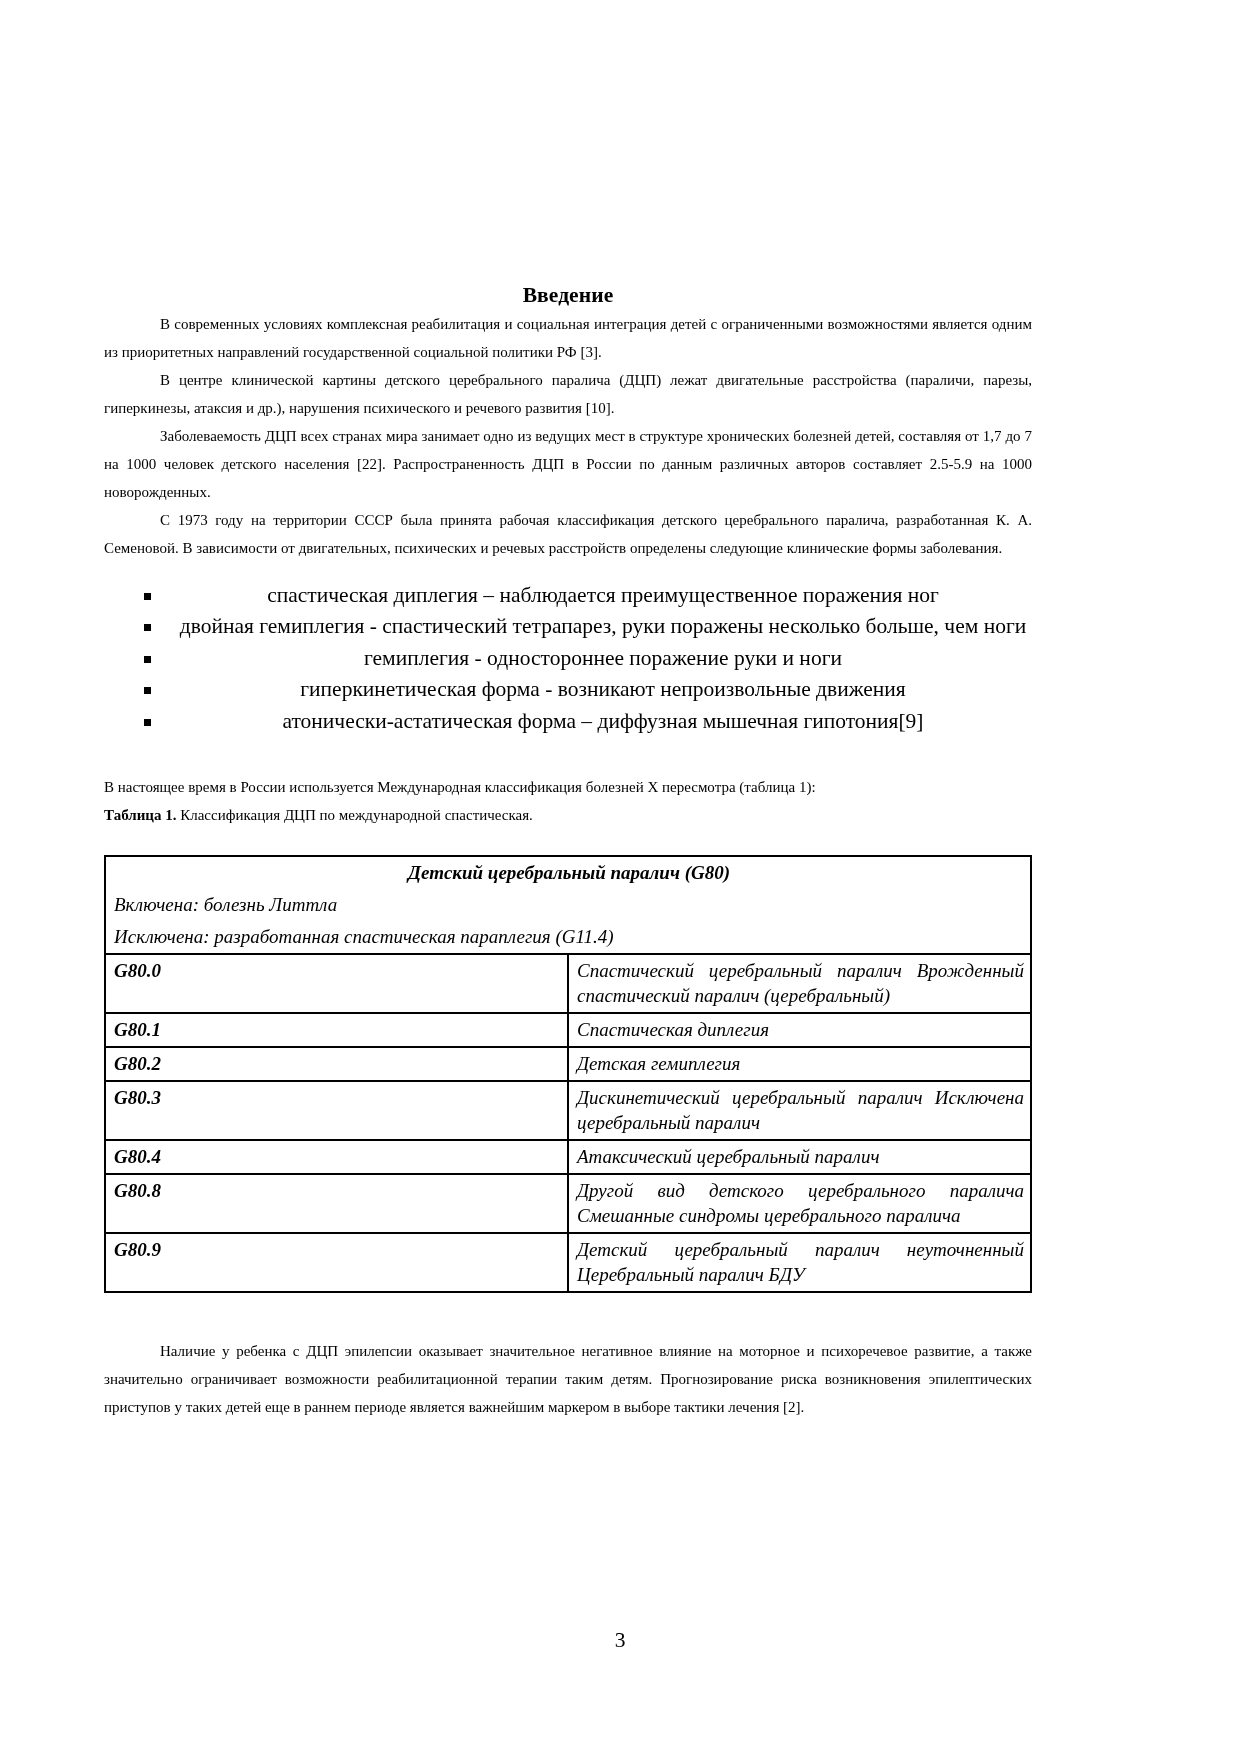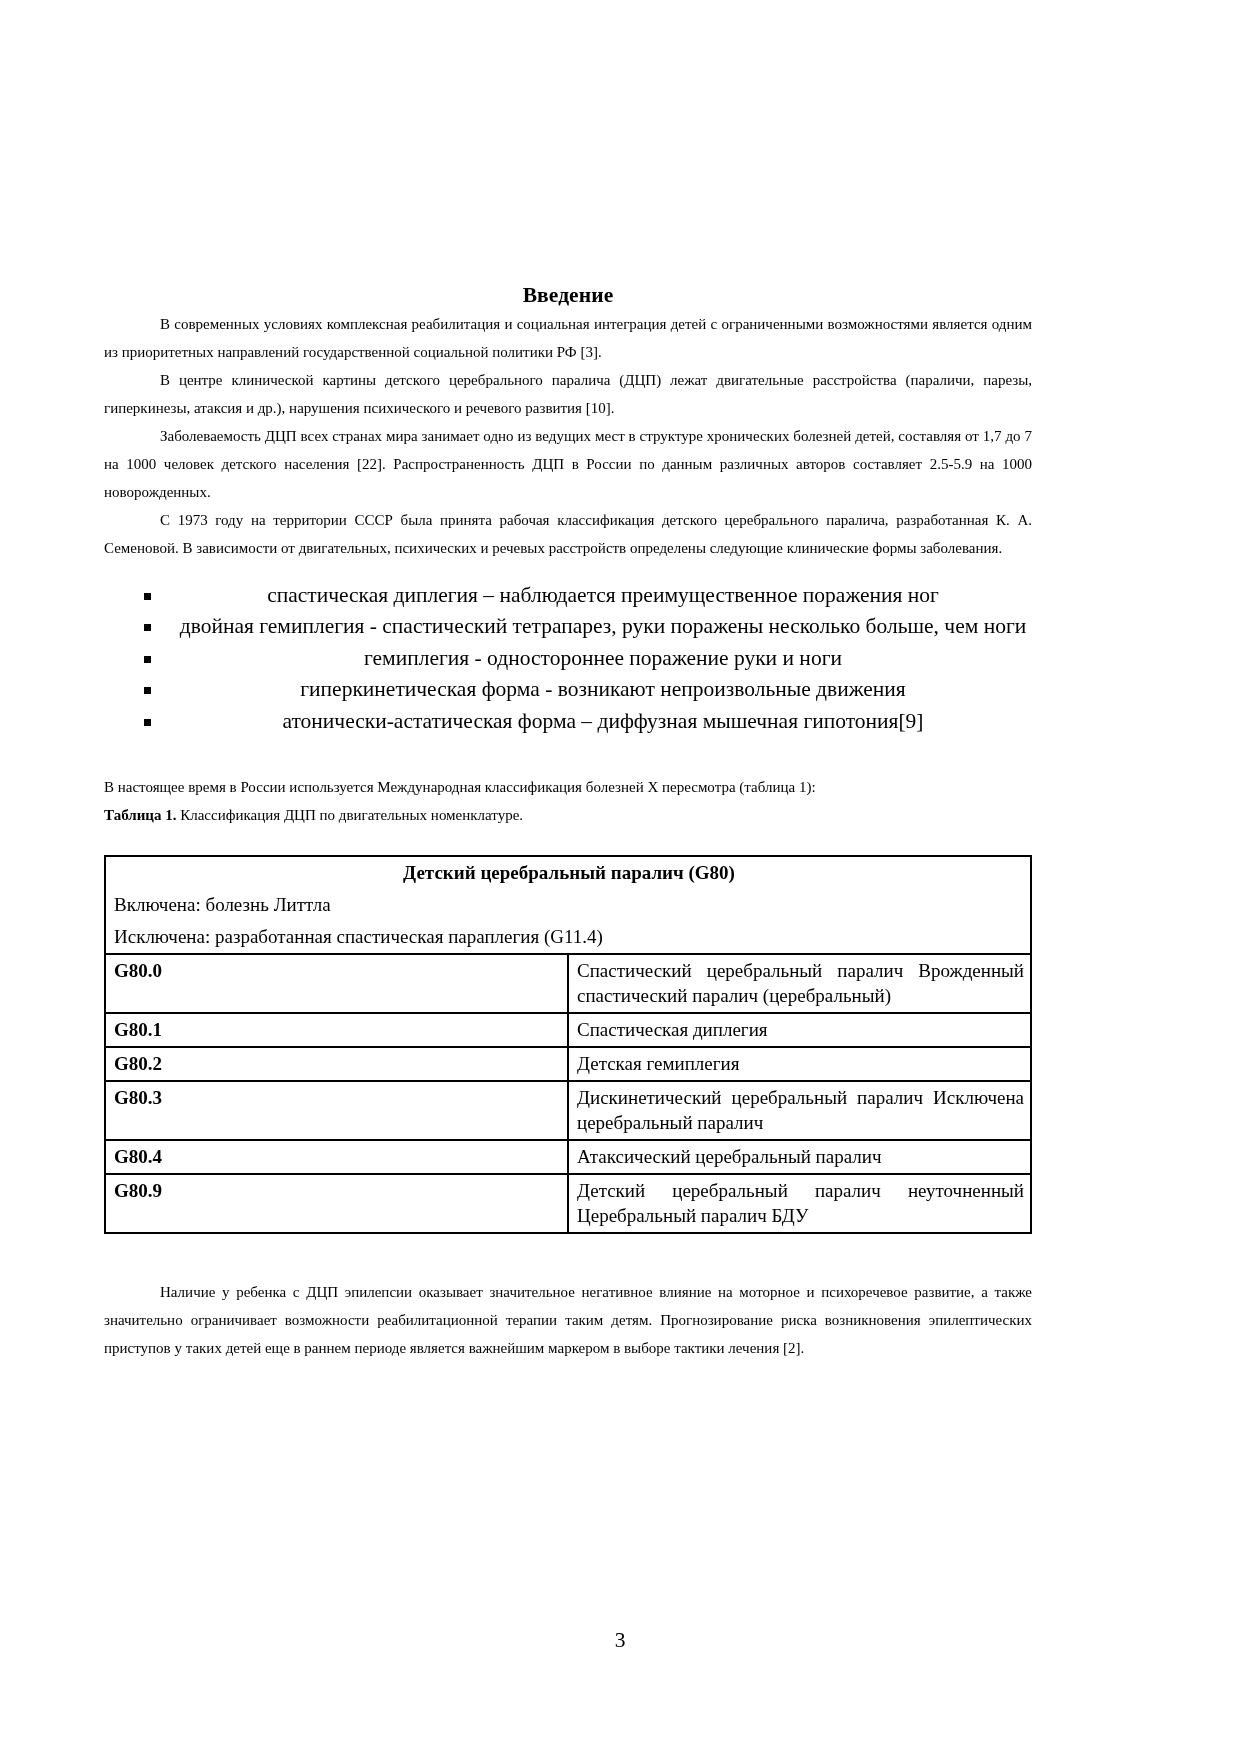--- a/index.html
+++ b/index.html
@@ -83,20 +83,21 @@
     border-collapse: collapse;
     width: 928px;
     table-layout: fixed;
     font-size: 19px;
     line-height: 25px;
   }
   table.cp-table td {
     border: 2px solid #000000;
     vertical-align: top;
     padding: 3px 6px 4px 8px;
+    font-style: italic;
   }
   td.tbl-title {
     text-align: center;
     font-weight: bold;
     border-bottom: none !important;
   }
   td.tbl-note {
     border-top: none !important;
     border-bottom: none !important;
     text-align: left;
@@ -145,21 +146,21 @@
       <li><span class="sq-bullet"></span><span>двойная гемиплегия - спастический тетрапарез, руки поражены несколько больше, чем ноги</span></li>
       <li><span class="sq-bullet"></span><span>гемиплегия - одностороннее поражение руки и ноги</span></li>
       <li><span class="sq-bullet"></span><span>гиперкинетическая форма - возникают непроизвольные движения</span></li>
       <li><span class="sq-bullet"></span><span>атонически-астатическая форма – диффузная мышечная гипотония[9]</span></li>
     </ul>
 
     <div class="gap-after-list"></div>
 
     <p class="body-par noindent">В настоящее время в России используется Международная классификация болезней X пересмотра (таблица 1):</p>
 
-    <p class="body-par noindent"><b>Таблица 1.</b><span> Классификация ДЦП по двигательных номенклатуре.</span></p>
+    <p class="body-par noindent"><b>Таблица 1.</b><span> Классификация ДЦП по международной спастическая.</span></p>
 
     <div class="gap-before-table"></div>
 
     <table class="cp-table">
       <tbody>
         <tr>
           <td class="tbl-title" colspan="2">Детский церебральный паралич (G80)</td>
         </tr>
         <tr>
           <td class="tbl-note" colspan="2">Включена: болезнь Литтла</td>
@@ -182,20 +183,24 @@
         </tr>
         <tr>
           <td class="code-cell">G80.3</td>
           <td class="desc-cell">Дискинетический церебральный паралич Исключена церебральный паралич</td>
         </tr>
         <tr>
           <td class="code-cell">G80.4</td>
           <td class="desc-cell">Атаксический церебральный паралич</td>
         </tr>
         <tr>
+          <td class="code-cell">G80.8</td>
+          <td class="desc-cell">Другой вид детского церебрального паралича Смешанные синдромы церебрального паралича</td>
+        </tr>
+        <tr>
           <td class="code-cell">G80.9</td>
           <td class="desc-cell">Детский церебральный паралич неуточненный Церебральный паралич БДУ</td>
         </tr>
       </tbody>
     </table>
 
     <div class="gap-after-table"></div>
 
     <p class="body-par">Наличие у ребенка с ДЦП эпилепсии оказывает значительное негативное влияние на моторное и психоречевое развитие, а также значительно ограничивает возможности реабилитационной терапии таким детям. Прогнозирование риска возникновения эпилептических приступов у таких детей еще в раннем периоде является важнейшим маркером в выборе тактики лечения [2].</p>
 

